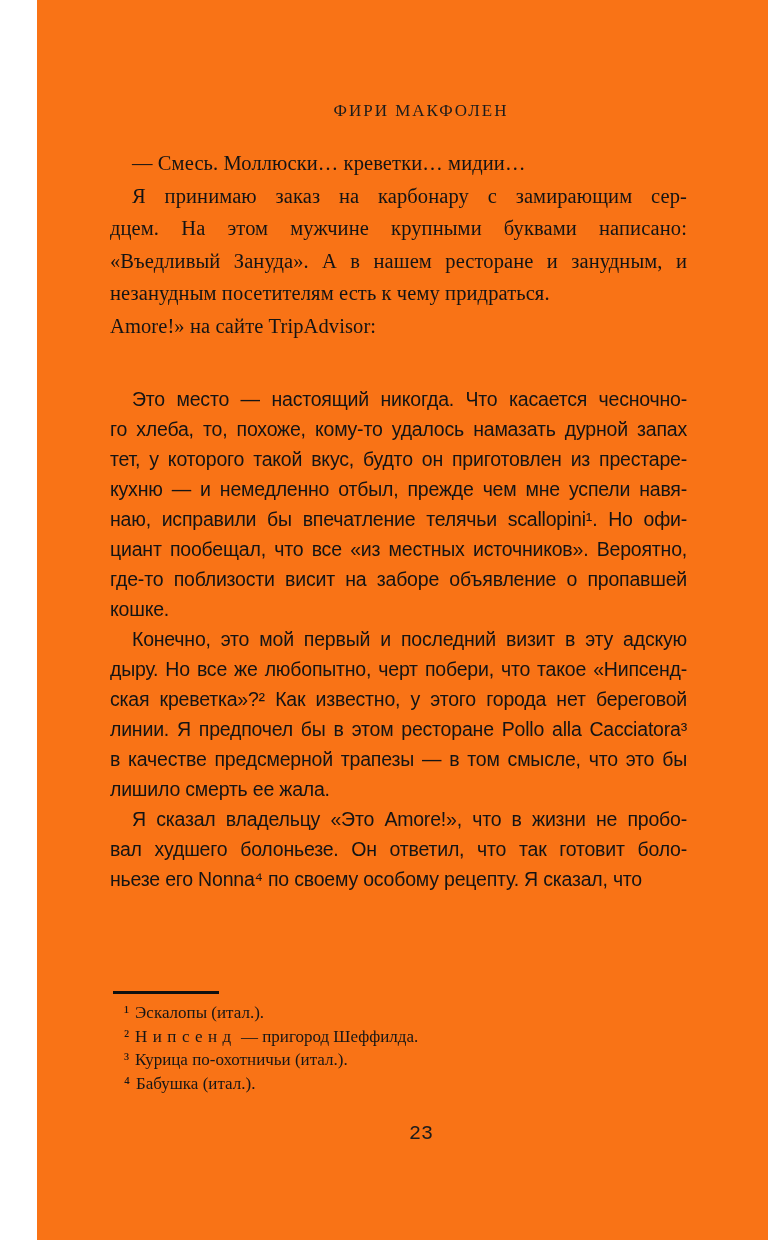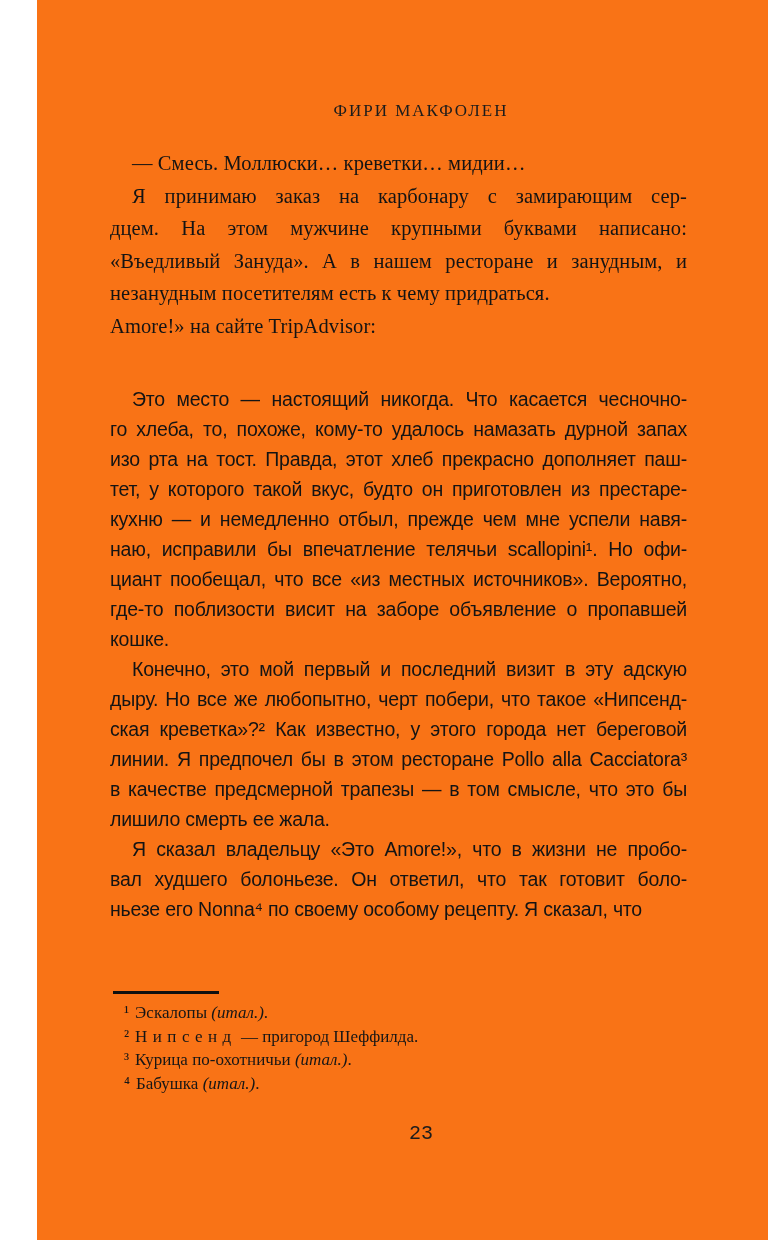--- a/index.html
+++ b/index.html
@@ -75,21 +75,20 @@
     line-height: 23.5px;
     color: #161616;
   }
   .footnote {
     padding-left: 14px;
   }
   .fn-marker {
     margin-right: 6px;
   }
   .it {
-    font-style: italic;
   }
   .spaced {
     letter-spacing: 0.32em;
   }
   .page-number {
     position: absolute;
     top: 1122px;
     left: 0;
     width: 100%;
     text-align: center;
@@ -112,21 +111,20 @@
     <div class="line">дцем. На этом мужчине крупными буквами написано:</div>
     <div class="line">«Въедливый Зануда». А в нашем ресторане и занудным, и</div>
     <div class="line last">незанудным посетителям есть к чему придраться.</div>
 
     <div class="line last">Amore!» на сайте TripAdvisor:</div>
   </div>
 
   <div class="textblock review">
     <div class="line first">Это место — настоящий никогда. Что касается чесночно-</div>
     <div class="line">го хлеба, то, похоже, кому-то удалось намазать дурной запах</div>
-    <div class="line">изо рта на тост. Правда, этот хлеб прекрасно дополняет паш-</div>
     <div class="line">тет, у которого такой вкус, будто он приготовлен из престаре-</div>
     <div class="line">кухню — и немедленно отбыл, прежде чем мне успели навя-</div>
     <div class="line">наю, исправили бы впечатление телячьи scallopini¹. Но офи-</div>
     <div class="line">циант пообещал, что все «из местных источников». Вероятно,</div>
     <div class="line">где-то поблизости висит на заборе объявление о пропавшей</div>
     <div class="line last">кошке.</div>
 
     <div class="line first">Конечно, это мой первый и последний визит в эту адскую</div>
     <div class="line">дыру. Но все же любопытно, черт побери, что такое «Нипсенд-</div>
     <div class="line">ская креветка»?² Как известно, у этого города нет береговой</div>

